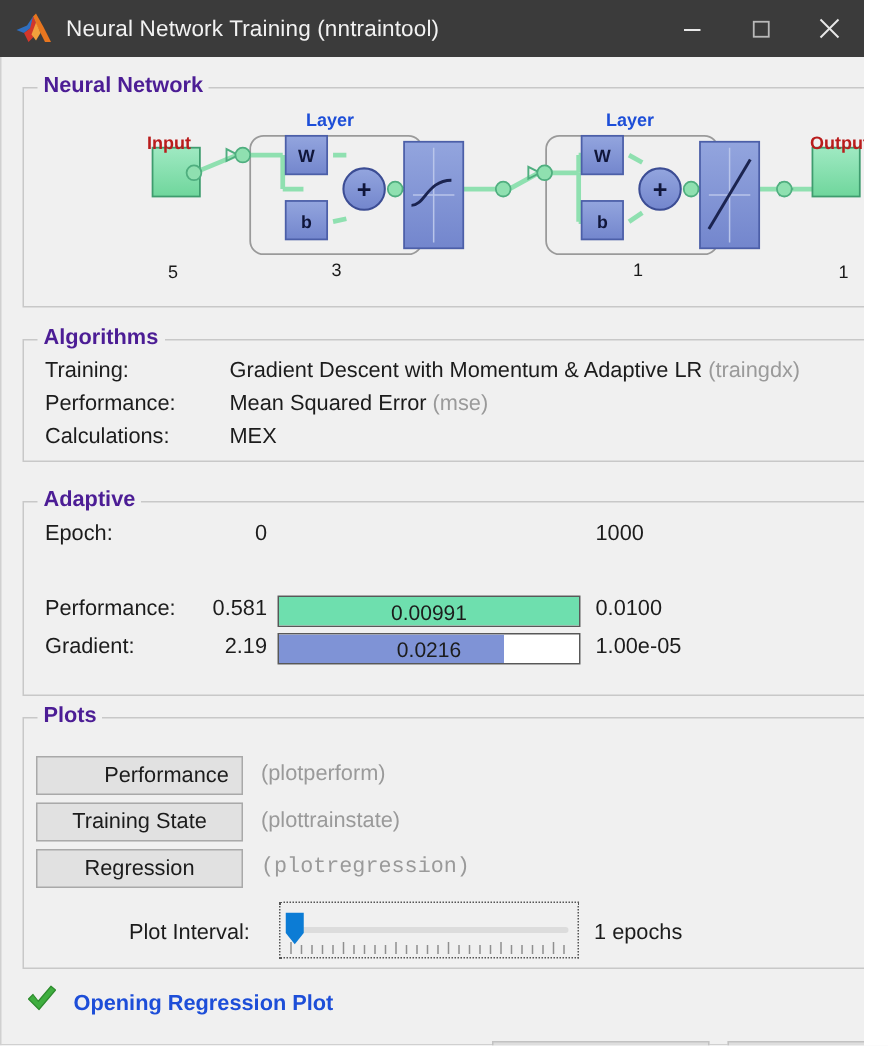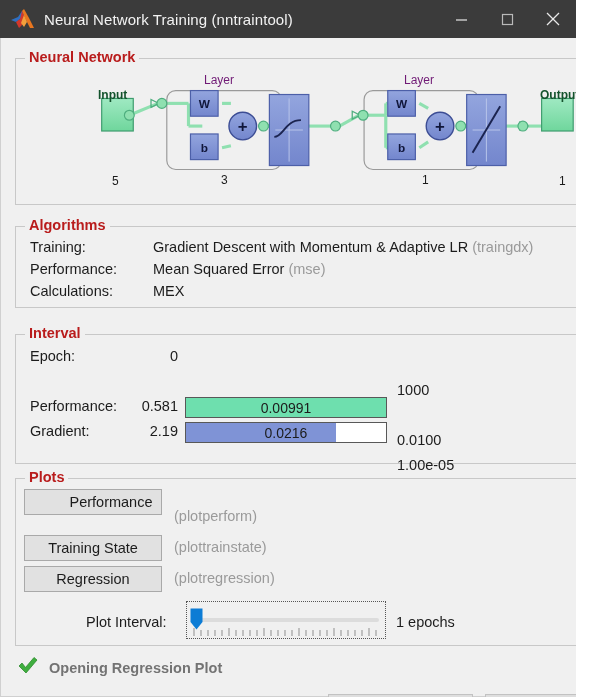--- a/index.html
+++ b/index.html
@@ -71,44 +71,44 @@
     background: #f0f0f0;
     box-sizing: border-box;
   }
   .group-title {
     position: absolute;
     top: -10px; left: 9px;
     background: #f0f0f0;
     padding: 0 4px;
     font-size: 14.5px;
     font-weight: bold;
-    color: #b91c1c;
+    color: #4c1d95;
     white-space: nowrap;
   }
   
   #nn-group { left: 14px; top: 20px; width: 564px; height: 147px; }
   .nn-canvas { position: absolute; left: 0; top: 0; width: 100%; height: 100%; }
   .nn-label {
     position: absolute;
     font-size: 12px;
     font-weight: bold;
-    color: #14532d;
+    color: #b91c1c;
     white-space: nowrap;
   }
   .nn-num {
     position: absolute;
     font-size: 12px;
     color: #1a1a1a;
     white-space: nowrap;
   }
   .nn-layer-cap {
     position: absolute;
     font-size: 12px;
-    font-weight: normal;
-    color: #701a75;
+    font-weight: bold;
+    color: #1d4ed8;
   }
   
   #alg-group { left: 14px; top: 188px; width: 564px; height: 82px; }
   .alg-row {
     position: absolute;
     font-size: 14.5px;
     color: #1c1c1c;
     white-space: nowrap;
   }
   .alg-label { left: 14px; }
@@ -138,21 +138,21 @@
     position: absolute; left: 0; top: 0; height: 100%;
   }
   .pr-bar-text {
     position: absolute; left: 0; top: 0;
     width: 100%; height: 100%;
     display: flex; align-items: center; justify-content: center;
     font-size: 14px; color: #1c1c1c;
   }
   .pr-right {
     position: absolute; left: 381px; top: 1px;
-    font-size: 14.5px; color: #1c1c1c; white-space: nowrap; margin-top: 34px;
+    font-size: 14.5px; color: #1c1c1c; white-space: nowrap;
   }
   
   #plots-group { left: 14px; top: 440px; width: 564px; height: 168px; }
   .plot-btn {
     position: absolute;
     left: 8px;
     width: 138px; height: 26px;
     background: #e1e1e1;
     border: 1px solid #a9a9a9;
     box-sizing: border-box;
@@ -198,21 +198,21 @@
     position: absolute; left: 380px; top: 135px;
     font-size: 14.5px; color: #1c1c1c; white-space: nowrap;
   }
   
   .status-row {
     position: absolute;
     left: 16px; top: 618px;
     display: flex; align-items: center;
   }
   .status-text {
-    font-size: 14.5px; font-weight: bold; color: #737373;
+    font-size: 14.5px; font-weight: bold; color: #1d4ed8;
     margin-left: 10px; white-space: nowrap;
   }
   .bottom-btn {
     position: absolute;
     height: 30px;
     background: #dedede;
     border: 1px solid #c2c2c2;
     box-sizing: border-box;
     display: flex; align-items: center; justify-content: center;
     color: #9b9b9b;
@@ -376,21 +376,21 @@
       <div class="alg-row alg-val" style="top:34px;">
         <span>Mean Squared Error</span>
         <span class="alg-paren">(mse)</span>
       </div>
 
       <div class="alg-row alg-label" style="top:56px;">Calculations:</div>
       <div class="alg-row alg-val" style="top:56px;">MEX</div>
     </div>
 
     <div class="group" id="prog-group">
-      <div class="group-title">Interval</div>
+      <div class="group-title">Adaptive</div>
 
       <div class="pr-row" style="top:12px;">
         <div class="pr-label">Epoch:</div>
         <div class="pr-left">0</div>
         <div class="pr-right">1000</div>
       </div>
 
 
       <div class="pr-row" style="top:62px;">
         <div class="pr-label">Performance:</div>
@@ -409,28 +409,28 @@
           <div class="pr-fill" style="width:75%;background:#7f93d6;"></div>
           <div class="pr-bar-text">0.0216</div>
         </div>
         <div class="pr-right">1.00e-05</div>
       </div>
     </div>
 
     <div class="group" id="plots-group">
       <div class="group-title">Plots</div>
 
-      <button class="plot-btn" style="top:10px;padding-left:36px;">Performance</button>
+      <button class="plot-btn" style="top:25px;padding-left:36px;">Performance</button>
       <div class="plot-paren" style="top:29px;">(plotperform)</div>
 
       <button class="plot-btn" style="top:56px;">Training State</button>
       <div class="plot-paren" style="top:60px;">(plottrainstate)</div>
 
       <button class="plot-btn" style="top:87px;">Regression</button>
-      <div class="plot-paren" style="top:91px;">(plotregression)</div>
+      <div class="plot-paren" style="top:91px;font-family:Liberation Mono, monospace;">(plotregression)</div>
 
       <div class="pi-label">Plot Interval:</div>
 
       <div class="slider-wrap">
         <div class="slider-track"></div>
         <div class="slider-thumb">
           <svg width="13" height="22" viewBox="0 0 13 22">
             <path d="M0.5,0.5 L12.5,0.5 L12.5,14 L6.5,21.5 L0.5,14 Z" fill="#0c7cd5"></path>
           </svg>
         </div>

